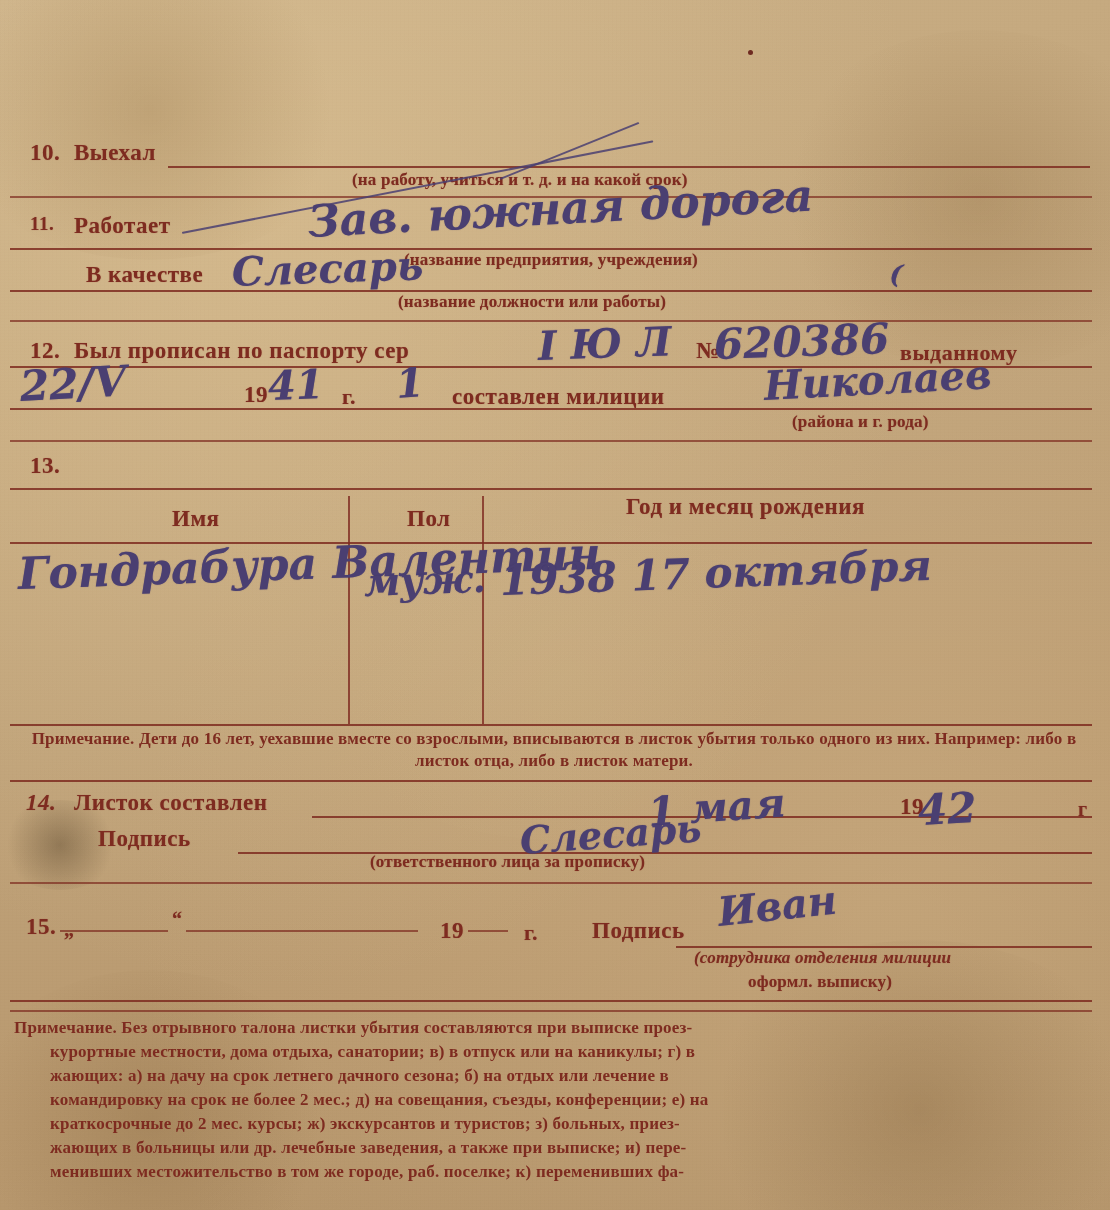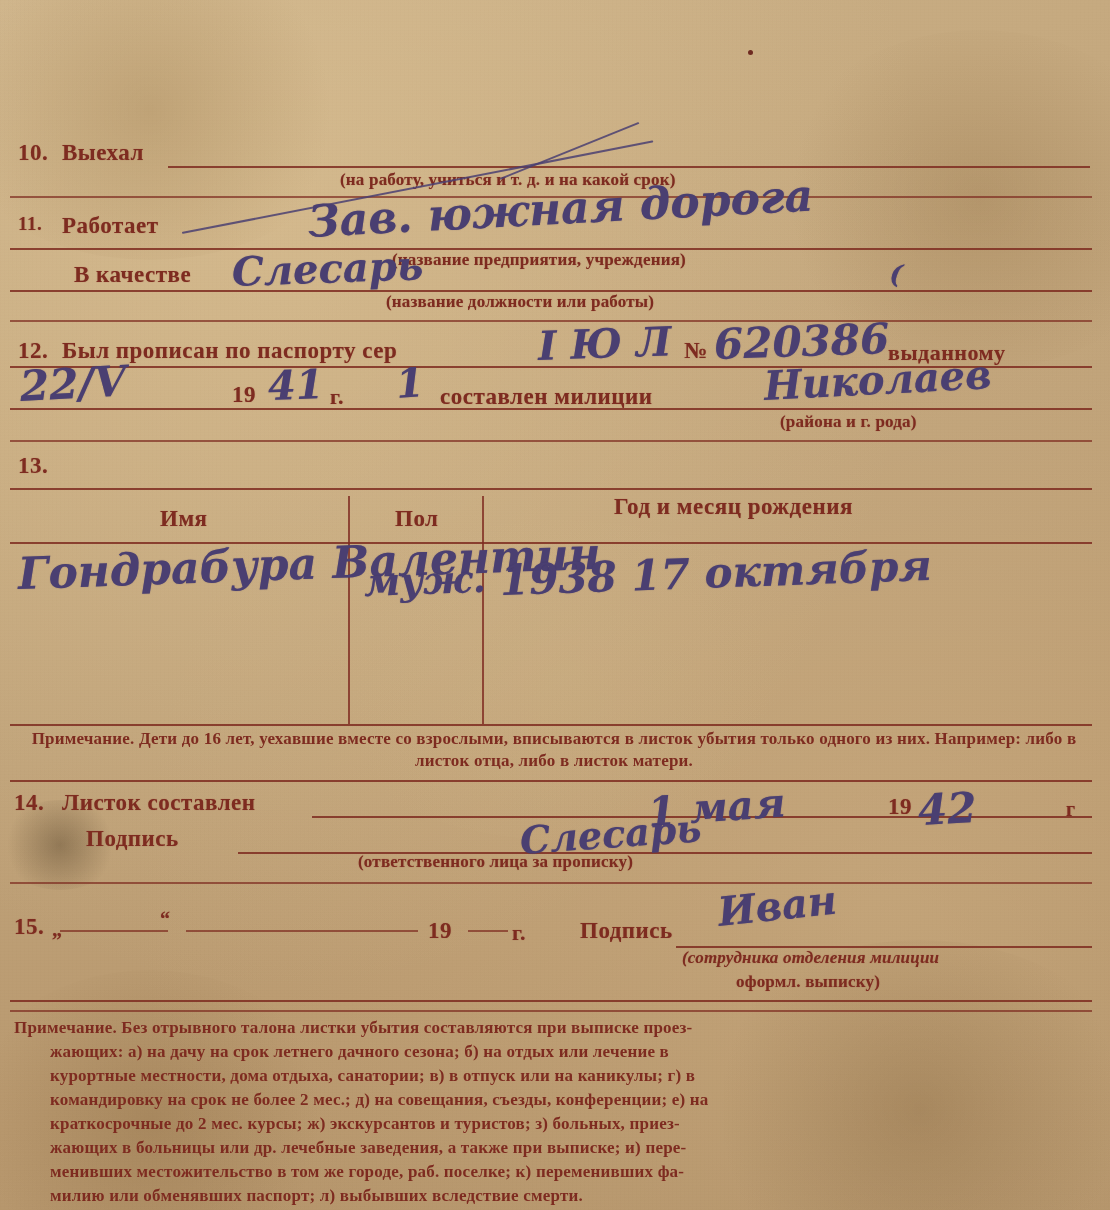--- a/index.html
+++ b/index.html
@@ -49,20 +49,21 @@
   }
   
   .pt {
     position: absolute;
     color: #7e2b20;
     font-family: "Liberation Serif", serif;
     font-weight: bold;
     letter-spacing: 0.5px;
     text-shadow: 0 0 1px rgba(126,43,32,0.45);
     white-space: nowrap;
+    margin-left: 12px;
   }
   .pt.small { font-size: 17px; letter-spacing: 0.2px; }
   .rule {
     position: absolute;
     background: #7e2b20;
     height: 2px;
     opacity: 0.85;
   }
   .rule.thin { height: 1.5px; opacity: 0.7; }
   .vrule {
@@ -175,21 +176,21 @@
 
     <div class="hw" style="left:18px; top:548px; font-size:44px; transform: rotate(-2deg);">Гондрабура Валентин</div>
     <div class="hw" style="left:364px; top:560px; font-size:38px; transform: rotate(-2deg);">муж.</div>
     <div class="hw" style="left:500px; top:556px; font-size:42px; transform: rotate(-2deg);">1938  17 октября</div>
 
     <div class="rule" style="left:10px; top:724px; width:1082px;"></div>
 
     <div class="note-block" style="left:14px; top:728px; width:1080px;text-align:center;">Примечание. Дети до 16 лет, уехавшие вместе со взрослыми, вписываются в листок убытия только одного из них. Например: либо в листок отца, либо в листок матери.</div>
     <div class="rule" style="left:10px; top:780px; width:1082px;"></div>
 
-    <div class="pt" style="left:14px; top:790px; font-size:23px;">14.</div>
+    <div class="pt" style="left:14px; top:790px; font-size:23px;font-style:italic;">14.</div>
     <div class="pt" style="left:62px; top:790px; font-size:23px;">Листок составлен</div>
     <div class="rule" style="left:312px; top:816px; width:780px;"></div>
     <div class="hw" style="left:648px; top:788px; font-size:40px; transform: rotate(-4deg);">1 мая</div>
     <div class="pt" style="left:888px; top:794px; font-size:23px;">19</div>
     <div class="hw" style="left:918px; top:786px; font-size:42px; transform: rotate(-3deg);">42</div>
     <div class="pt" style="left:1066px; top:798px; font-size:20px;">г</div>
 
     <div class="pt" style="left:86px; top:826px; font-size:23px;">Подпись</div>
     <div class="rule" style="left:238px; top:852px; width:854px;"></div>
     <div class="hw" style="left:520px; top:818px; font-size:38px; transform: rotate(-4deg);">Слесарь</div>
@@ -208,24 +209,23 @@
     <div class="rule" style="left:676px; top:946px; width:416px;"></div>
     <div class="hw" style="left:718px; top:888px; font-size:40px; transform: rotate(-6deg);">Иван</div>
     <div class="pt small" style="left:682px; top:948px;font-style:italic;">(сотрудника отделения милиции</div>
     <div class="pt small" style="left:736px; top:972px;">оформл. выписку)</div>
     <div class="rule" style="left:10px; top:1000px; width:1082px;"></div>
     <div class="rule thin" style="left:10px; top:1010px; width:1082px;"></div>
 
     <div class="note-block" style="left:14px; top:1016px; width:1086px; line-height:24px;">
       <span>Примечание.</span>
       <span>Без отрывного  талона листки  убытия составляются при   выписке проез-</span>
+      <span class="ind">курортные местности,  дома отдыха, санатории;  в) в отпуск или на каникулы;  г) в</span>
       <span class="ind">жающих: а) на дачу на срок летнего  дачного сезона;  б) на отдых  или лечение в</span>
-      <span class="ind">курортные местности,  дома отдыха, санатории;  в) в отпуск или на каникулы;  г) в</span>
       <span class="ind">командировку на срок не более 2 мес.; д) на совещания, съезды, конференции; е) на</span>
       <span class="ind">краткосрочные до 2 мес. курсы; ж) экскурсантов и туристов; з) больных, приез-</span>
       <span class="ind">жающих в больницы или др. лечебные заведения,  а также при выписке;  и) пере-</span>
       <span class="ind">менивших местожительство в том же городе, раб. поселке;  к) переменивших фа-</span>
-      <span class="ind">милию или обменявших паспорт; л) выбывших вследствие смерти.</span>
     </div>
 
   </div>
   <div class="noise"></div>
 </div>
 
 </body></html>

